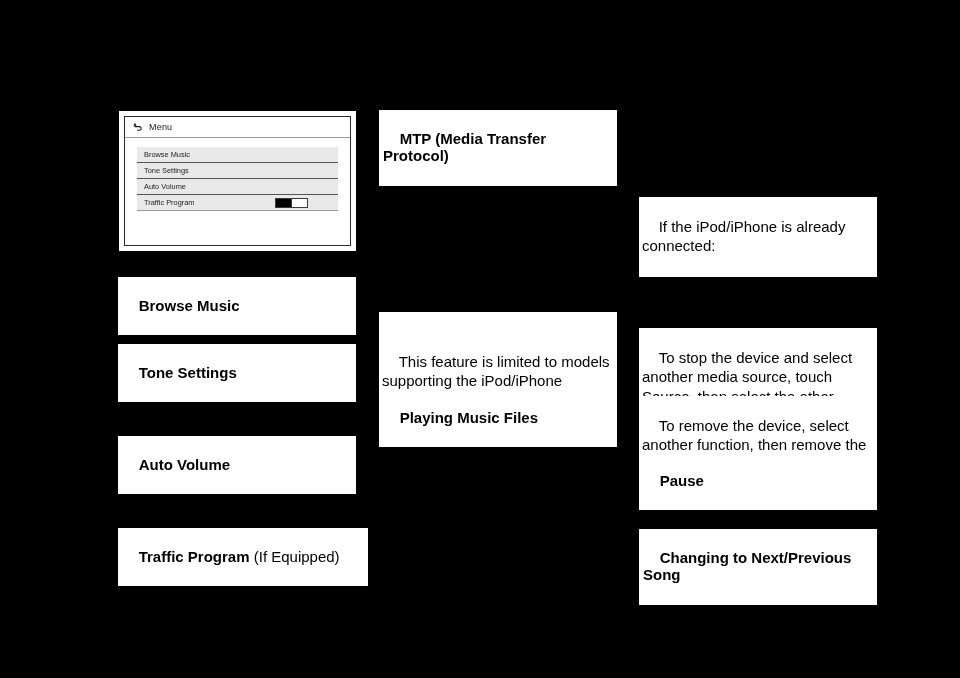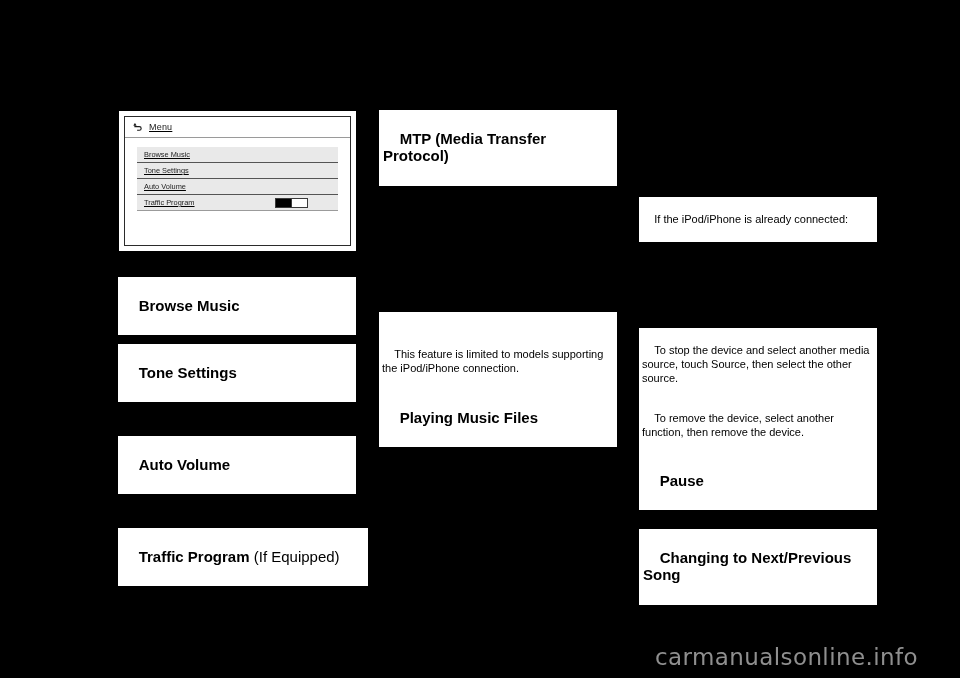--- a/index.html
+++ b/index.html
@@ -30,21 +30,21 @@
     white-space: pre-wrap;
   }
   .hl.head {
     font-weight: bold;
     font-size: 15px;
     line-height: 1.18;
     padding: 2px 18px 3px 4px;
   }
   .hl.body {
     font-weight: normal;
-    font-size: 11px;
+    font-size: 15px;
     line-height: 1.28;
   }
   .head .sub {
     font-weight: normal;
   }
 
   
   #figure-menu-screen {
     position: absolute;
     left: 119px;
@@ -58,21 +58,20 @@
     position: absolute;
     left: 5px;
     top: 5px;
     right: 5px;
     bottom: 5px;
     border: 1.4px solid #2b2b2b;
     background: #ffffff;
     box-sizing: border-box;
     display: flex;
     flex-direction: column;
-    text-decoration: underline;
   }
   .screen-titlebar {
     height: 21px;
     border-bottom: 1.2px solid #9a9a9a;
     display: flex;
     align-items: center;
     padding-left: 7px;
     box-sizing: border-box;
     flex: none;
   }
@@ -239,15 +238,14 @@
   </div>
 
   <div class="hl head" style="left:639px; top:452px; width:238px;">
     <span>Pause</span>
   </div>
 
   <div class="hl head" style="left:639px; top:529px; width:238px;">
     <span>Changing to Next/Previous Song</span>
   </div>
 
-  <div id="watermark">carmanualsonline.info</div>
 
 </div>
 
 </body></html>

